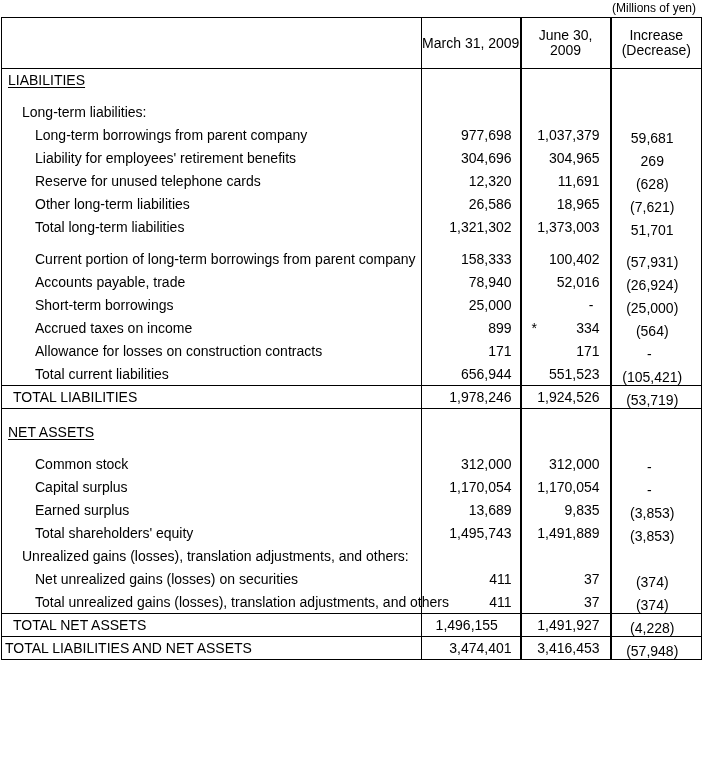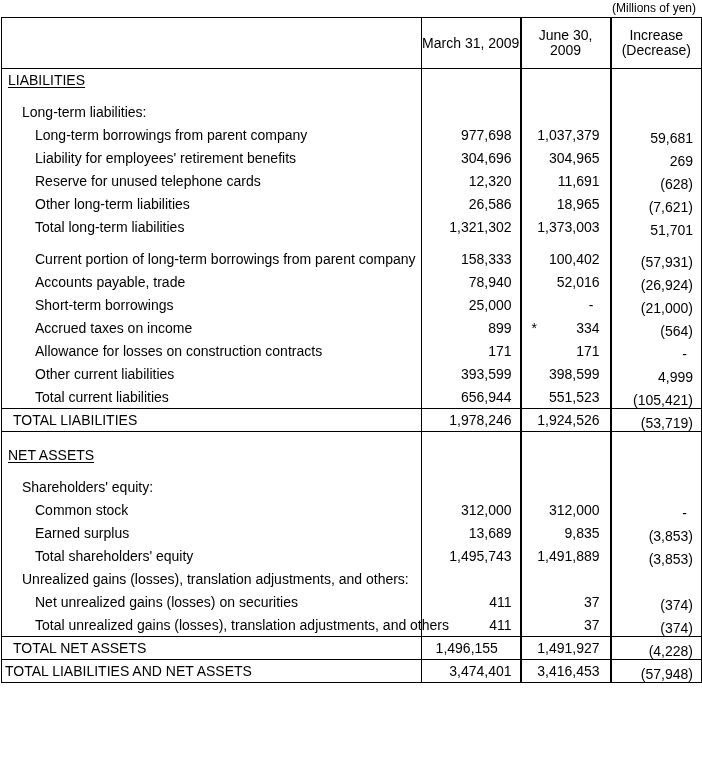--- a/index.html
+++ b/index.html
@@ -98,21 +98,21 @@
     padding-right: 8px;
     white-space: nowrap;
   }
   .num-jun {
     text-align: right;
     padding-right: 10px;
     white-space: nowrap;
     position: relative;
   }
   .num-inc {
-    text-align: right;
+    text-align: center;
     padding-right: 8px;
     white-space: nowrap;
     margin-top: 6px;
   }
   .dash-jun { padding-right: 16px; }
   .dash-inc { padding-right: 14px; }
 
   .ast {
     position: absolute;
     left: 10px;
@@ -287,21 +287,21 @@
           <td class="col-label">
             <span class="lbl ind2">Short-term borrowings</span>
           </td>
           <td class="col-mar">
             <span class="num" style="display: block;">25,000</span>
           </td>
           <td class="col-jun">
             <div class="num-jun dash-jun">-</div>
           </td>
           <td class="col-inc">
-            <span class="num-inc" style="display: block;">(21,000)</span>
+            <span class="num-inc" style="display: block;">(25,000)</span>
           </td>
         </tr>
         <tr>
           <td class="col-label">
             <span class="lbl ind2">Accrued taxes on income</span>
           </td>
           <td class="col-mar">
             <span class="num" style="display: block;">899</span>
           </td>
           <td class="col-jun">
@@ -316,34 +316,20 @@
             <span class="lbl ind2">Allowance for losses on construction contracts</span>
           </td>
           <td class="col-mar">
             <span class="num" style="display: block;">171</span>
           </td>
           <td class="col-jun">
             <div class="num-jun">171</div>
           </td>
           <td class="col-inc">
             <span class="num-inc dash-inc" style="display: block;">-</span>
-          </td>
-        </tr>
-        <tr>
-          <td class="col-label">
-            <span class="lbl ind2">Other current liabilities</span>
-          </td>
-          <td class="col-mar">
-            <span class="num" style="display: block;">393,599</span>
-          </td>
-          <td class="col-jun">
-            <div class="num-jun">398,599</div>
-          </td>
-          <td class="col-inc">
-            <span class="num-inc" style="display: block;">4,999</span>
           </td>
         </tr>
         <tr>
           <td class="col-label">
             <span class="lbl ind2">Total current liabilities</span>
           </td>
           <td class="col-mar">
             <span class="num" style="display: block;">656,944</span>
           </td>
           <td class="col-jun">
@@ -382,41 +368,41 @@
           <td class="col-inc"></td>
         </tr>
         <tr class="spacer-sm">
           <td class="col-label"></td>
           <td class="col-mar"></td>
           <td class="col-jun"></td>
           <td class="col-inc"></td>
         </tr>
         <tr>
           <td class="col-label">
-            <span class="lbl ind1">Shareholders' equity:</span>
-          </td>
-          <td class="col-mar">
-            <span class="num" style="display: block;"></span>
-          </td>
-          <td class="col-jun">
-            <div class="num-jun"></div>
-          </td>
-          <td class="col-inc">
-            <span class="num-inc" style="display: block;"></span>
-          </td>
-        </tr>
-        <tr>
-          <td class="col-label">
             <span class="lbl ind2">Common stock</span>
           </td>
           <td class="col-mar">
             <span class="num" style="display: block;">312,000</span>
           </td>
           <td class="col-jun">
             <div class="num-jun">312,000</div>
+          </td>
+          <td class="col-inc">
+            <span class="num-inc dash-inc" style="display: block;">-</span>
+          </td>
+        </tr>
+        <tr>
+          <td class="col-label">
+            <span class="lbl ind2">Capital surplus</span>
+          </td>
+          <td class="col-mar">
+            <span class="num" style="display: block;">1,170,054</span>
+          </td>
+          <td class="col-jun">
+            <div class="num-jun">1,170,054</div>
           </td>
           <td class="col-inc">
             <span class="num-inc dash-inc" style="display: block;">-</span>
           </td>
         </tr>
         <tr>
           <td class="col-label">
             <span class="lbl ind2">Earned surplus</span>
           </td>
           <td class="col-mar">

